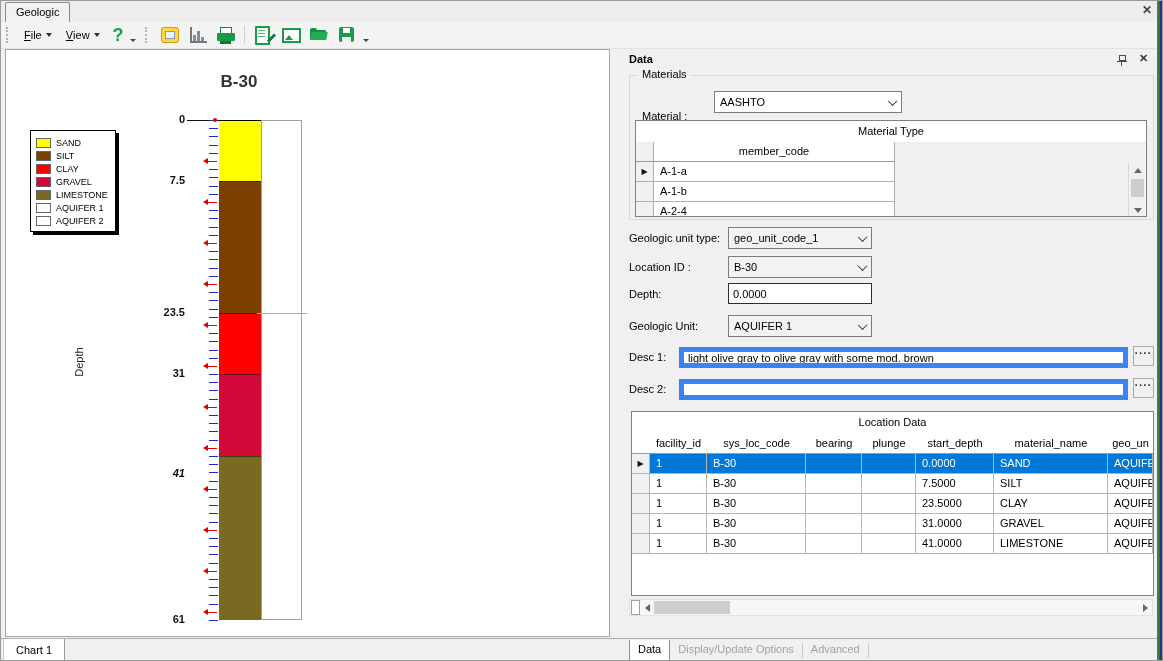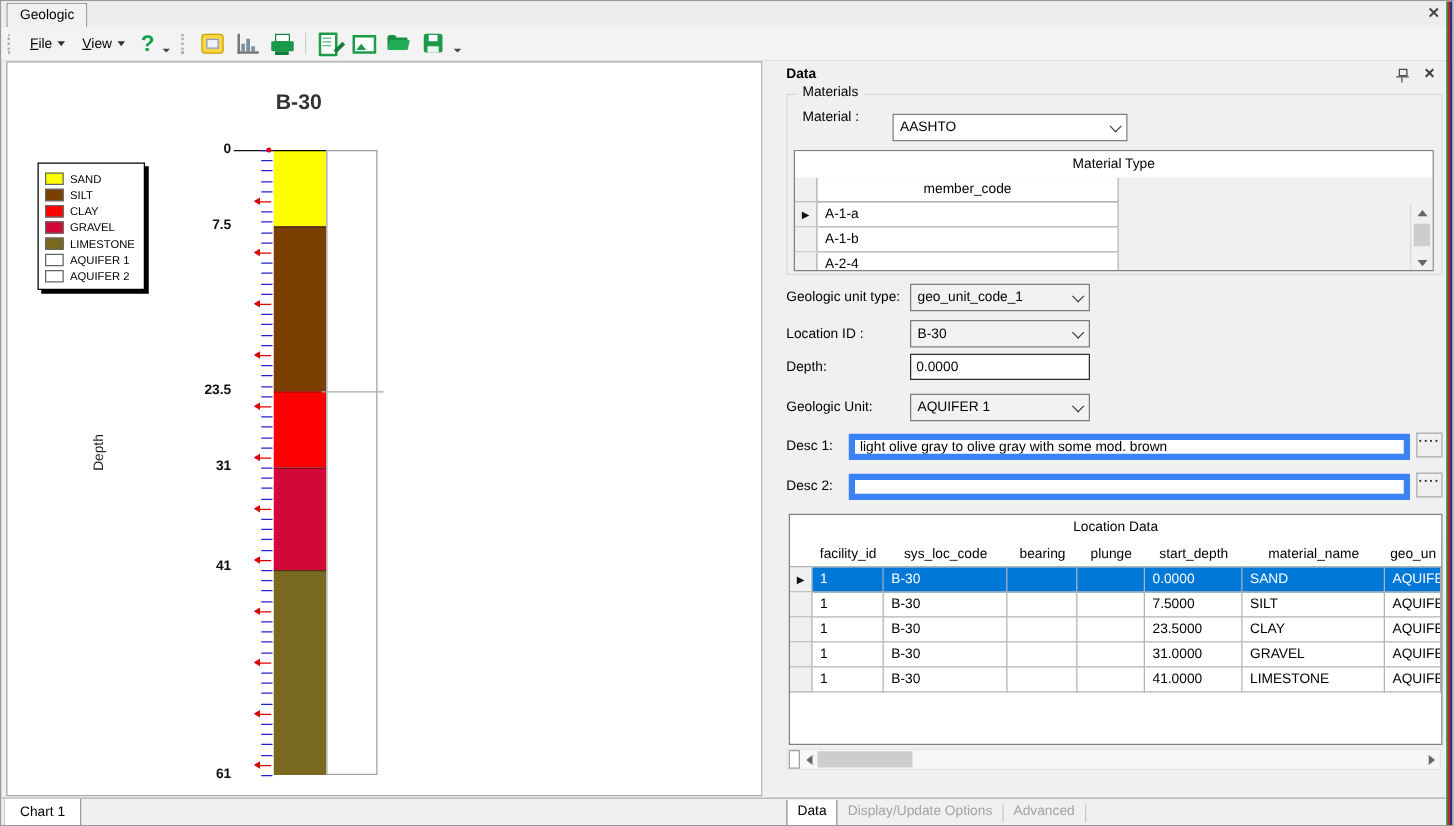--- a/index.html
+++ b/index.html
@@ -234,21 +234,21 @@
           <div class="legend-label">AQUIFER 2</div>
         </div>
       </div>
     <div class="ylabel">Depth</div>
     <div>
         <div class="zero-line"></div>
         <div class="axis-lab" style="top: 63px;">0</div>
         <div class="axis-lab" style="top: 124.475px;">7.5</div>
         <div class="axis-lab" style="top: 255.623px;">23.5</div>
         <div class="axis-lab" style="top: 317.098px;">31</div>
-        <div class="axis-lab" style="top: 397px;">41</div>
+        <div class="axis-lab" style="top: 417px; font-style: italic;">41</div>
         <div class="axis-lab" style="top: 563px;">61</div>
         <div class="tick" style="top: 70px; background: rgb(34, 34, 204);"></div>
         <div class="tick" style="top: 78px; background: rgb(34, 34, 204);"></div>
         <div class="tick" style="top: 86px; background: rgb(34, 34, 204);"></div>
         <div class="tick" style="top: 95px; background: rgb(34, 34, 204);"></div>
         <div class="tick" style="top: 103px; background: rgb(34, 34, 204);"></div>
         <div class="tick" style="top: 119px; background: rgb(34, 34, 204);"></div>
         <div class="tick" style="top: 127px; background: rgb(34, 34, 204);"></div>
         <div class="tick" style="top: 136px; background: rgb(34, 34, 204);"></div>
         <div class="tick" style="top: 144px; background: rgb(34, 34, 204);"></div>
@@ -334,21 +334,21 @@
     <div class="panel-title">Data</div>
     <div class="pin">
       <div class="head"></div>
         <div class="bar"></div>
         <div class="stem"></div>
     </div>
     <div class="panel-close">✕</div>
 
     <div class="groupbox">
       <span class="legend-cap">Materials</span>
-      <div class="fld-label" style="top:12px;left:12px">Material :</div>
+      <div class="fld-label" style="top:34px;left:12px">Material :</div>
       <div class="combo white" style="left:84px;top:15px;width:188px">
         <span class="txt">AASHTO</span>
         <span class="btn">
             <span class="chev"></span>
           </span>
       </div>
       <div class="mat-table">
         <div class="tbl-title">Material Type</div>
         <div class="mat-body">
           <div class="mat-rows">

